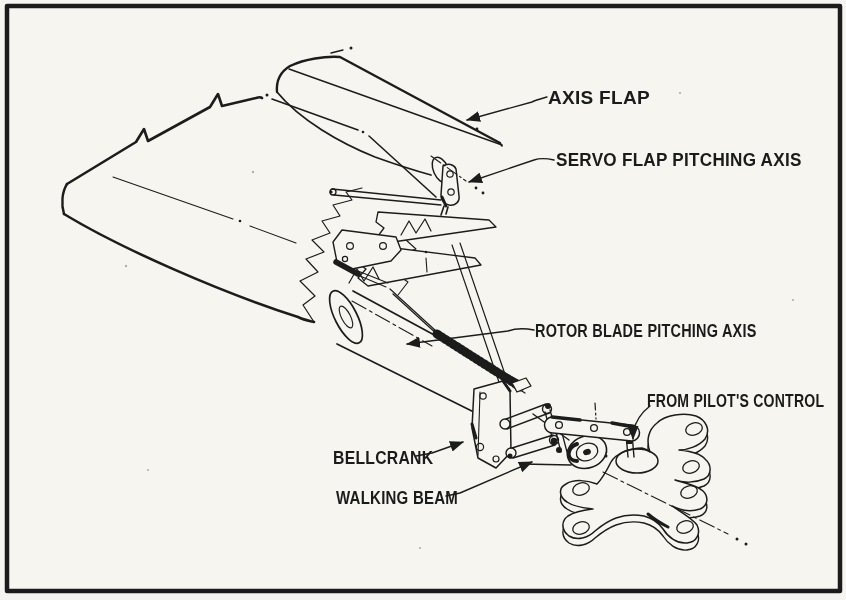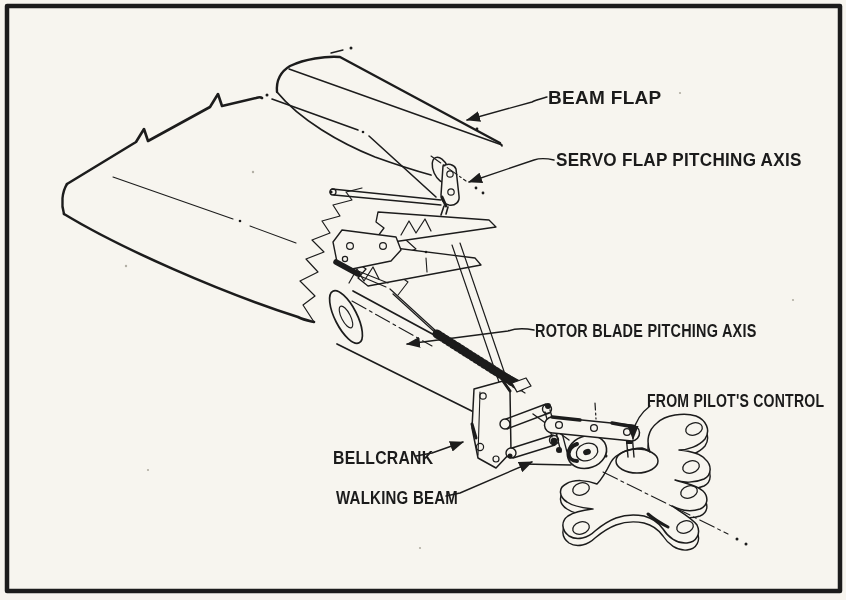--- a/index.html
+++ b/index.html
@@ -189,20 +189,20 @@
   <g stroke-width="1.4">
     <path d="M547,97 C540,99 536,100 532,102 L467,120" marker-end="url(#ah)"></path>
     <path d="M554,160 C545,158 540,158 534,160 L469,182" marker-end="url(#ah)"></path>
     <path d="M534,330 C524,328 516,328 508,331 L407,344" marker-end="url(#ah)"></path>
     <path d="M650,406 C642,412 636,420 633,432 L633,439" marker-end="url(#ah)"></path>
     <path d="M416,456 L432,453 L463,442" marker-end="url(#ah)"></path>
     <path d="M446,496 L460,493 L532,462" marker-end="url(#ah)"></path>
   </g>
 </svg>
 
-<div class="lbl" style="left:548px;top:88px;transform:scaleX(1.0);">BEAM FLAP</div>
+<div class="lbl" style="left:548px;top:88px;transform:scaleX(1.0);">AXIS FLAP</div>
 <div class="lbl" style="left:556px;top:150px;transform:scaleX(0.90);">SERVO FLAP PITCHING AXIS</div>
 <div class="lbl" style="left:535px;top:321px;transform:scaleX(0.76);">ROTOR BLADE PITCHING AXIS</div>
 <div class="lbl" style="left:647px;top:391px;transform:scaleX(0.74);">FROM PILOT'S CONTROL</div>
 <div class="lbl" style="left:333px;top:448px;transform:scaleX(0.83);">BELLCRANK</div>
 <div class="lbl" style="left:336px;top:488px;transform:scaleX(0.79);">WALKING BEAM</div>
 
 </div>
 
 </body></html>

